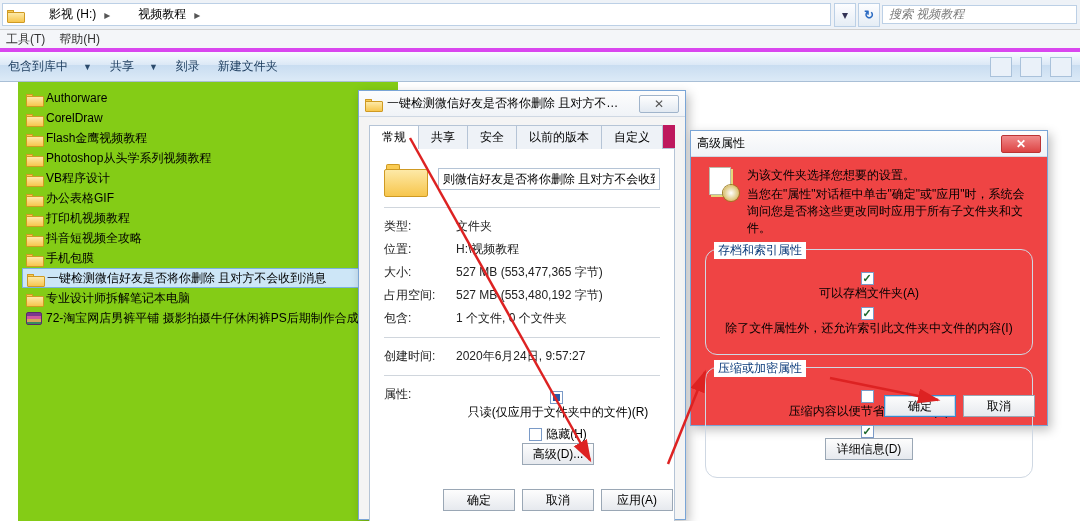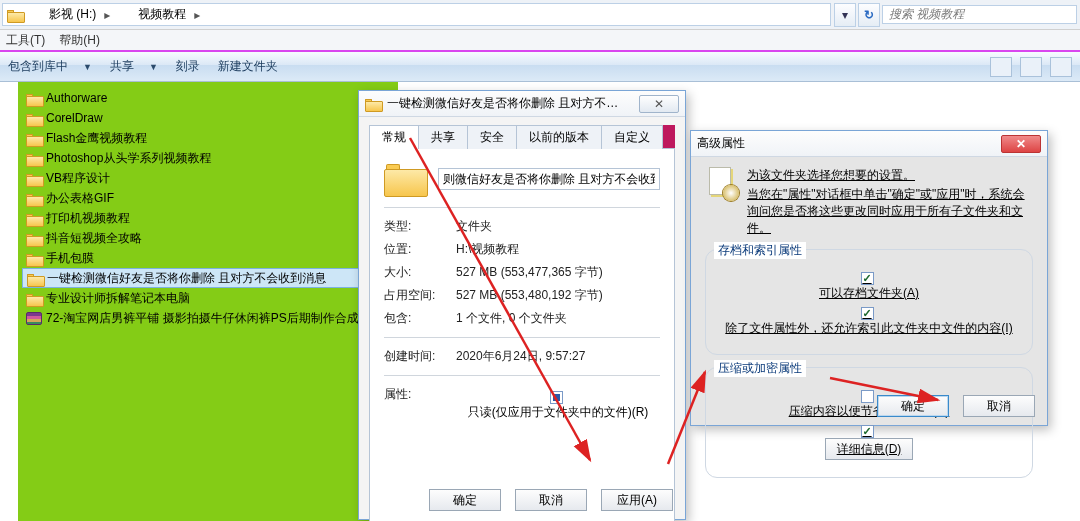--- a/index.html
+++ b/index.html
@@ -8,21 +8,21 @@
 
 .addrbar { position:absolute; top:0; left:0; right:0; height:30px; display:flex; align-items:stretch; border-bottom:1px solid #d0d0d0; background:#eef2f7; }
 .addr-left { flex:1; display:flex; align-items:center; border:1px solid #bcd0e6; background:#fff; margin:3px 2px; padding:0 4px; }
 .addr-seg { padding:2px 6px; display:flex; align-items:center;margin-left:20px; }
 .addr-arrow { color:#555; margin:0 2px; }
 .addr-ctrl { display:flex; align-items:center; }
 .addr-btn { width:22px; height:24px; margin:3px 1px; border:1px solid #bcd0e6; background:linear-gradient(#fdfdff,#e5edf5); display:flex; align-items:center; justify-content:center; color:#335; }
 .search-box { width:195px; margin:3px 3px 3px 1px; border:1px solid #bcd0e6; background:#fff; display:flex; align-items:center; padding:0 6px; color:#7a7a7a; font-style:italic; }
 
 
-.menubar { position:absolute; top:30px; left:0; right:0; height:22px; background:#f4f6f9; border-bottom:2px solid #d946ef; display:flex; align-items:center; padding:0 6px; gap:14px; }
+.menubar { position:absolute; top:30px; left:0; right:0; height:22px; background:#f4f6f9; border-bottom:4px solid #d946ef; display:flex; align-items:center; padding:0 6px; gap:14px; }
 .menuitem { color:#333; }
 
 
 .toolbar { position:absolute; top:52px; left:0; right:0; height:30px; background:linear-gradient(#f7fbff,#dbe8f6 45%,#c9ddf1 46%,#dceaf7); border-bottom:1px solid #a9bfd6; display:flex; align-items:center; padding:0 8px; gap:18px; color:#1a3a5c; }
 .tb-item { display:flex; align-items:center; gap:15px; }
 .tb-drop { color:#2a4a6c; font-size:9px; }
 .tb-right { margin-left:auto; display:flex; gap:8px; }
 .tb-iconbox { width:22px; height:20px; border:1px solid #aac2db; background:#eaf1f9; }
 
 
@@ -53,24 +53,24 @@
 .tabpanel { border:1px solid #b5c4d6; background:#fff; padding:12px 14px; height:376px; margin-top:-1px; }
 .info-row { display:flex; margin:6px 0; }
 .info-label { width:72px; color:#222; }
 .info-val { color:#222; }
 .hr { height:1px; background:#d0d6dd; margin:10px 0; }
 .chk { width:13px; height:13px; border:1px solid #7a9ac7; background:#fff; display:inline-flex; align-items:center; justify-content:center; margin-right:4px; vertical-align:middle; }
 .chk.checked::after { content:"✓"; color:#1e6a2f; font-size:11px; font-weight:bold; }
 .chk.blue::before { content:""; width:7px; height:7px; background:#2a5aa8; }
 .btn { display:inline-flex; align-items:center; justify-content:center; min-width:72px; height:22px; border:1px solid #9aa7b5; background:linear-gradient(#fdfdfd,#e6e9ee); padding:0 10px; }
 .btn.default { border:1px solid #3a8acb; box-shadow:0 0 0 1px #bcd8ef inset; }
-.dlg-buttons { position:absolute; bottom:8px; right:12px; display:flex; gap:14px; }
-
-
-.adv-body { padding:10px 14px 44px 14px; background:#e5e5e5; position:relative; height:calc(100% - 26px);text-decoration:underline; }
+.dlg-buttons { position:absolute; bottom:8px; right:12px; display:flex; gap:7px; }
+
+
+.adv-body { padding:10px 14px 44px 14px; background:#ef4444; position:relative; height:calc(100% - 26px); }
 .group { border:1px solid #cfd8e3; border-radius:12px; padding:10px 12px 12px; margin-top:12px; }
 .group-title { position:relative; top:-18px; left:-4px; background:#fff; display:inline-block; padding:0 4px; color:#0a3a7a; }
 .group-inner { margin-top:-10px; }
 .chkline { display:flex; align-items:center; margin:5px 0;flex-direction:column; }
 .adv-icon { width:32px; height:32px; position:relative; margin-right:10px; }
 .adv-icon .page { position:absolute; left:4px; top:0; width:22px; height:28px; background:#fff; border:1px solid #bba; box-shadow:2px 2px 0 #e5d67a; }
 .adv-icon .cog { position:absolute; right:-2px; bottom:-2px; width:16px; height:16px; border-radius:50%; background:radial-gradient(#fff,#c9a632); box-shadow:0 0 0 1px #9a7a22; }
 .adv-top { display:flex; }
 
 
@@ -218,20 +218,27 @@
           <span class="info-val">2020年6月24日, 9:57:27</span>
         </div>
       <div class="hr"></div>
       <div class="info-row">
         <span class="info-label">属性:</span>
         <div style="flex:1">
           <div class="chkline">
               <span class="chk blue"></span>
               <span>只读(仅应用于文件夹中的文件)(R)</span>
             </div>
+          <div class="chkline" style="justify-content:space-between">
+            <span style="display:flex;align-items:center">
+                <span class="chk"></span>
+                <span>隐藏(H)</span>
+              </span>
+            <button class="btn">高级(D)...</button>
+          </div>
         </div>
       </div>
     </div>
     <div class="dlg-buttons">
       <button class="btn">确定</button>
       <button class="btn">取消</button>
       <button class="btn">应用(A)</button>
     </div>
   </div>
 </div>

